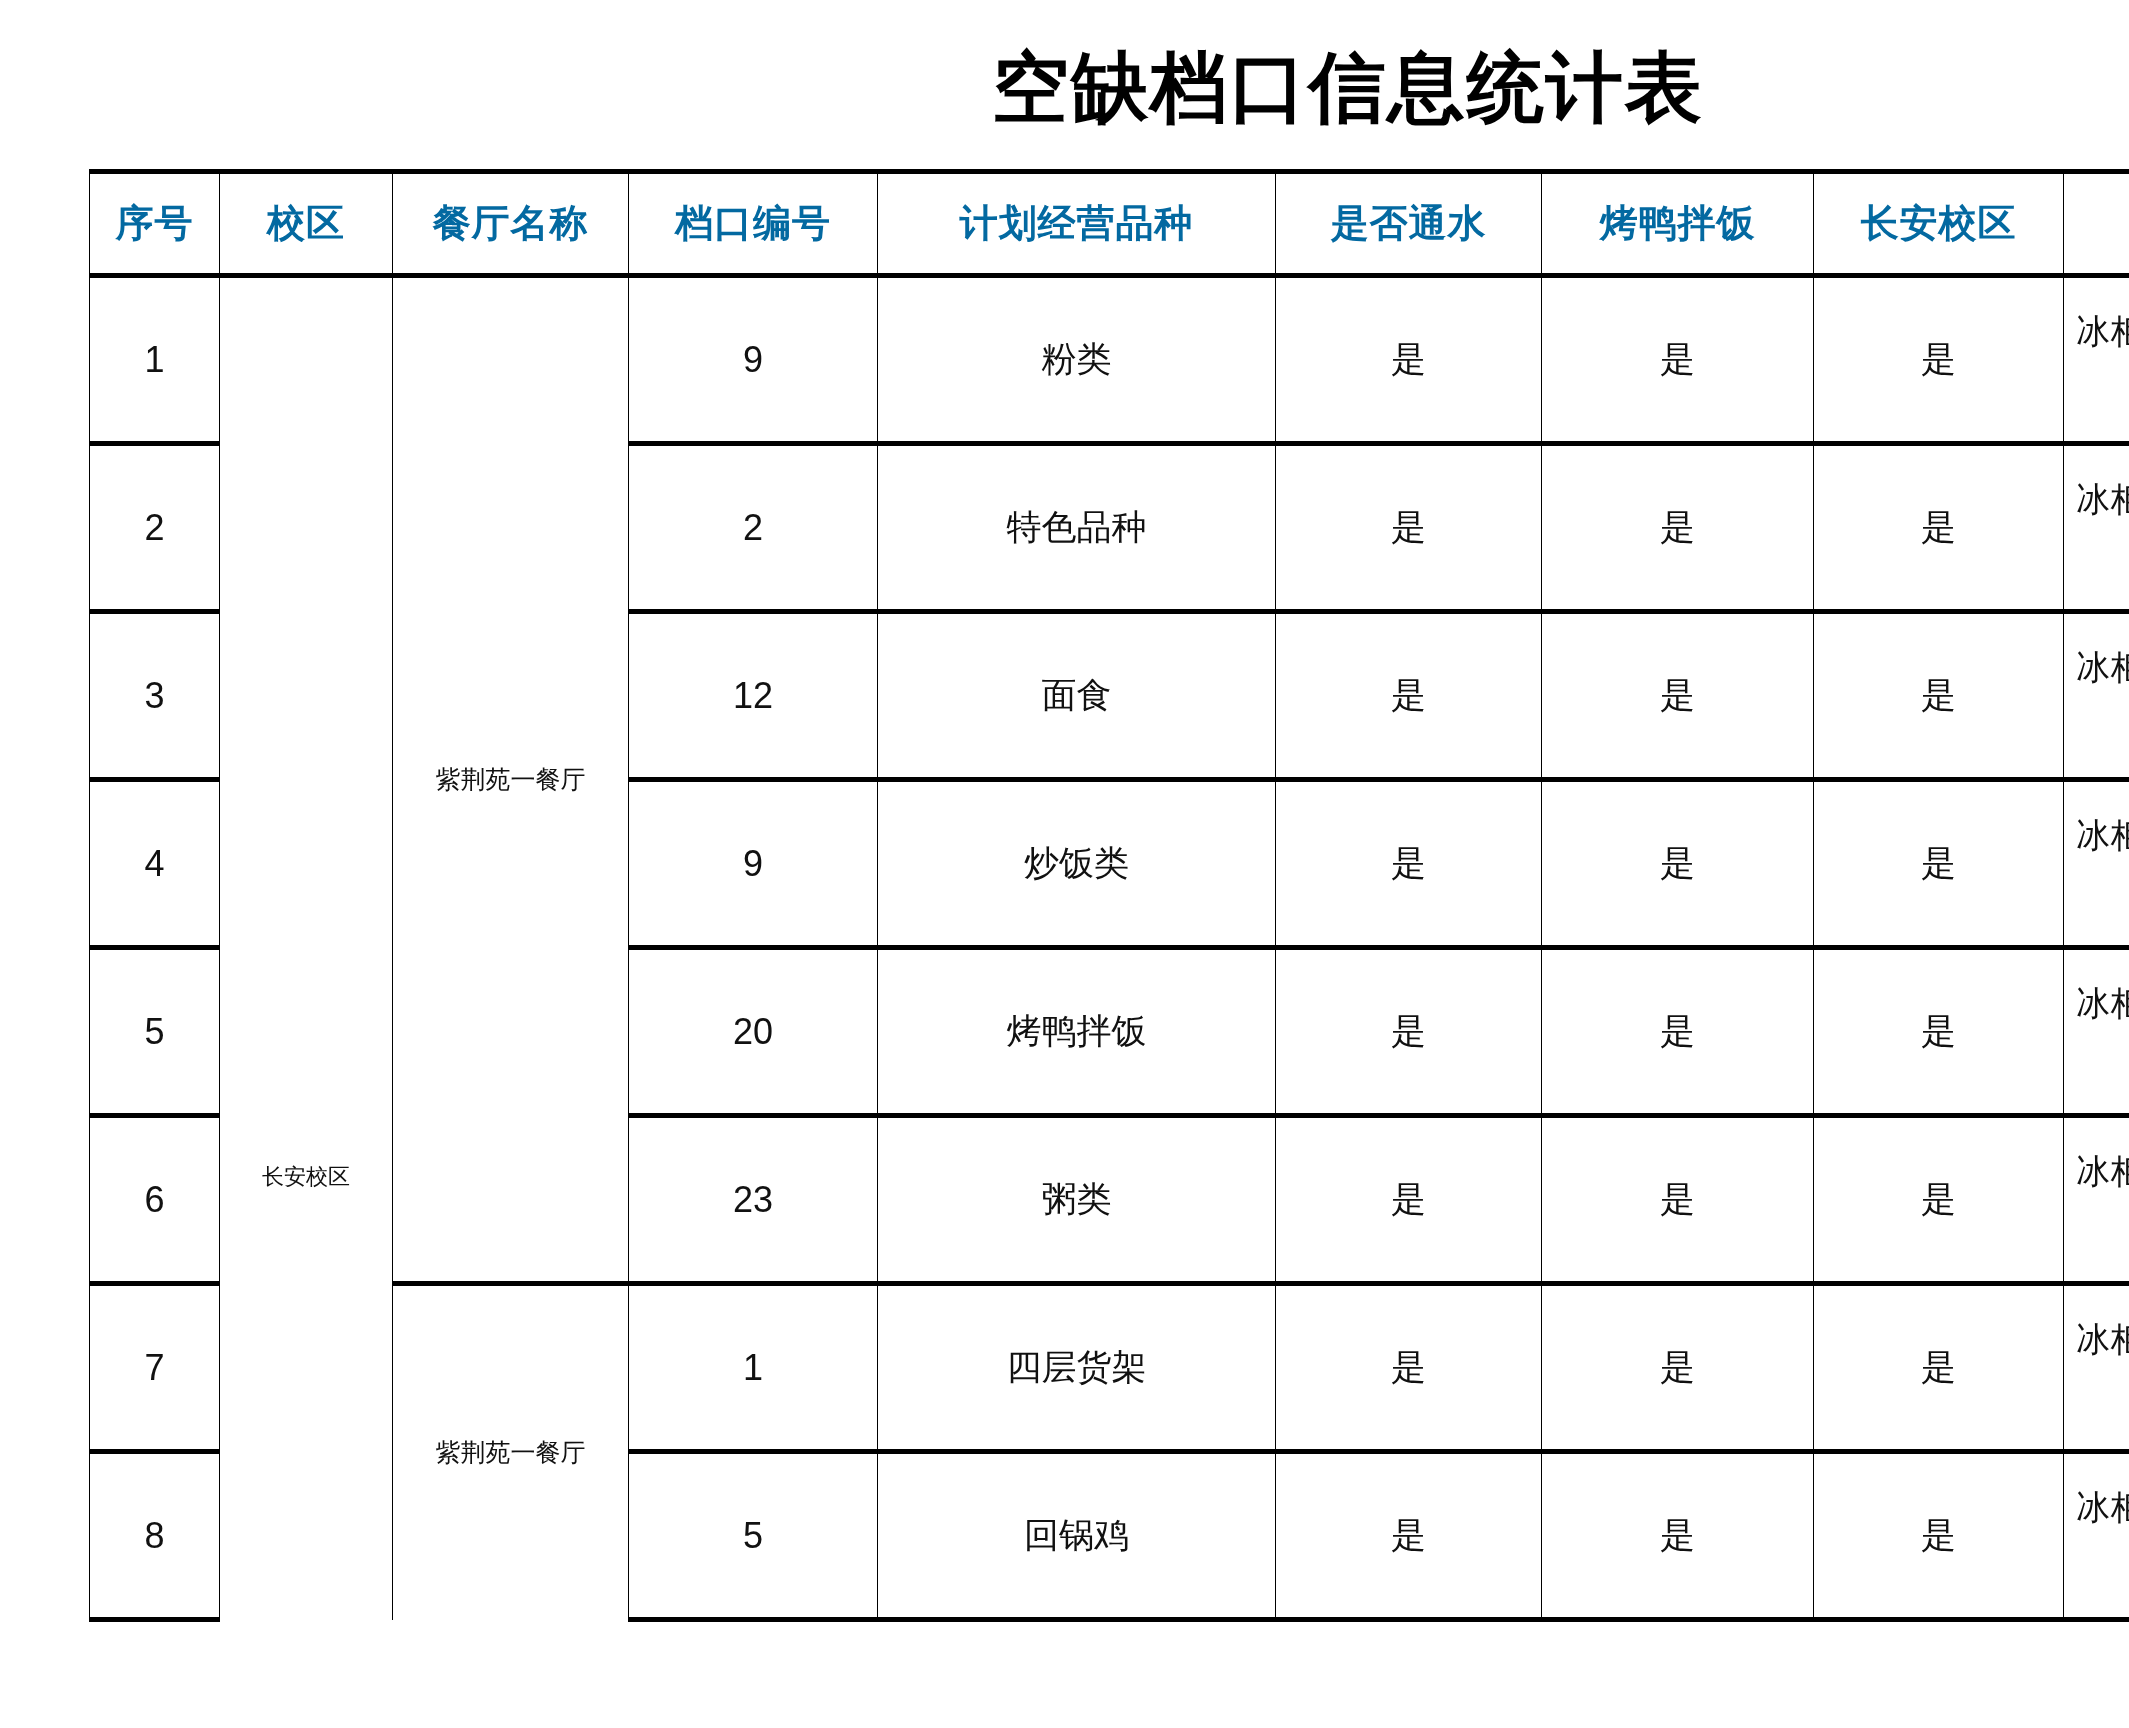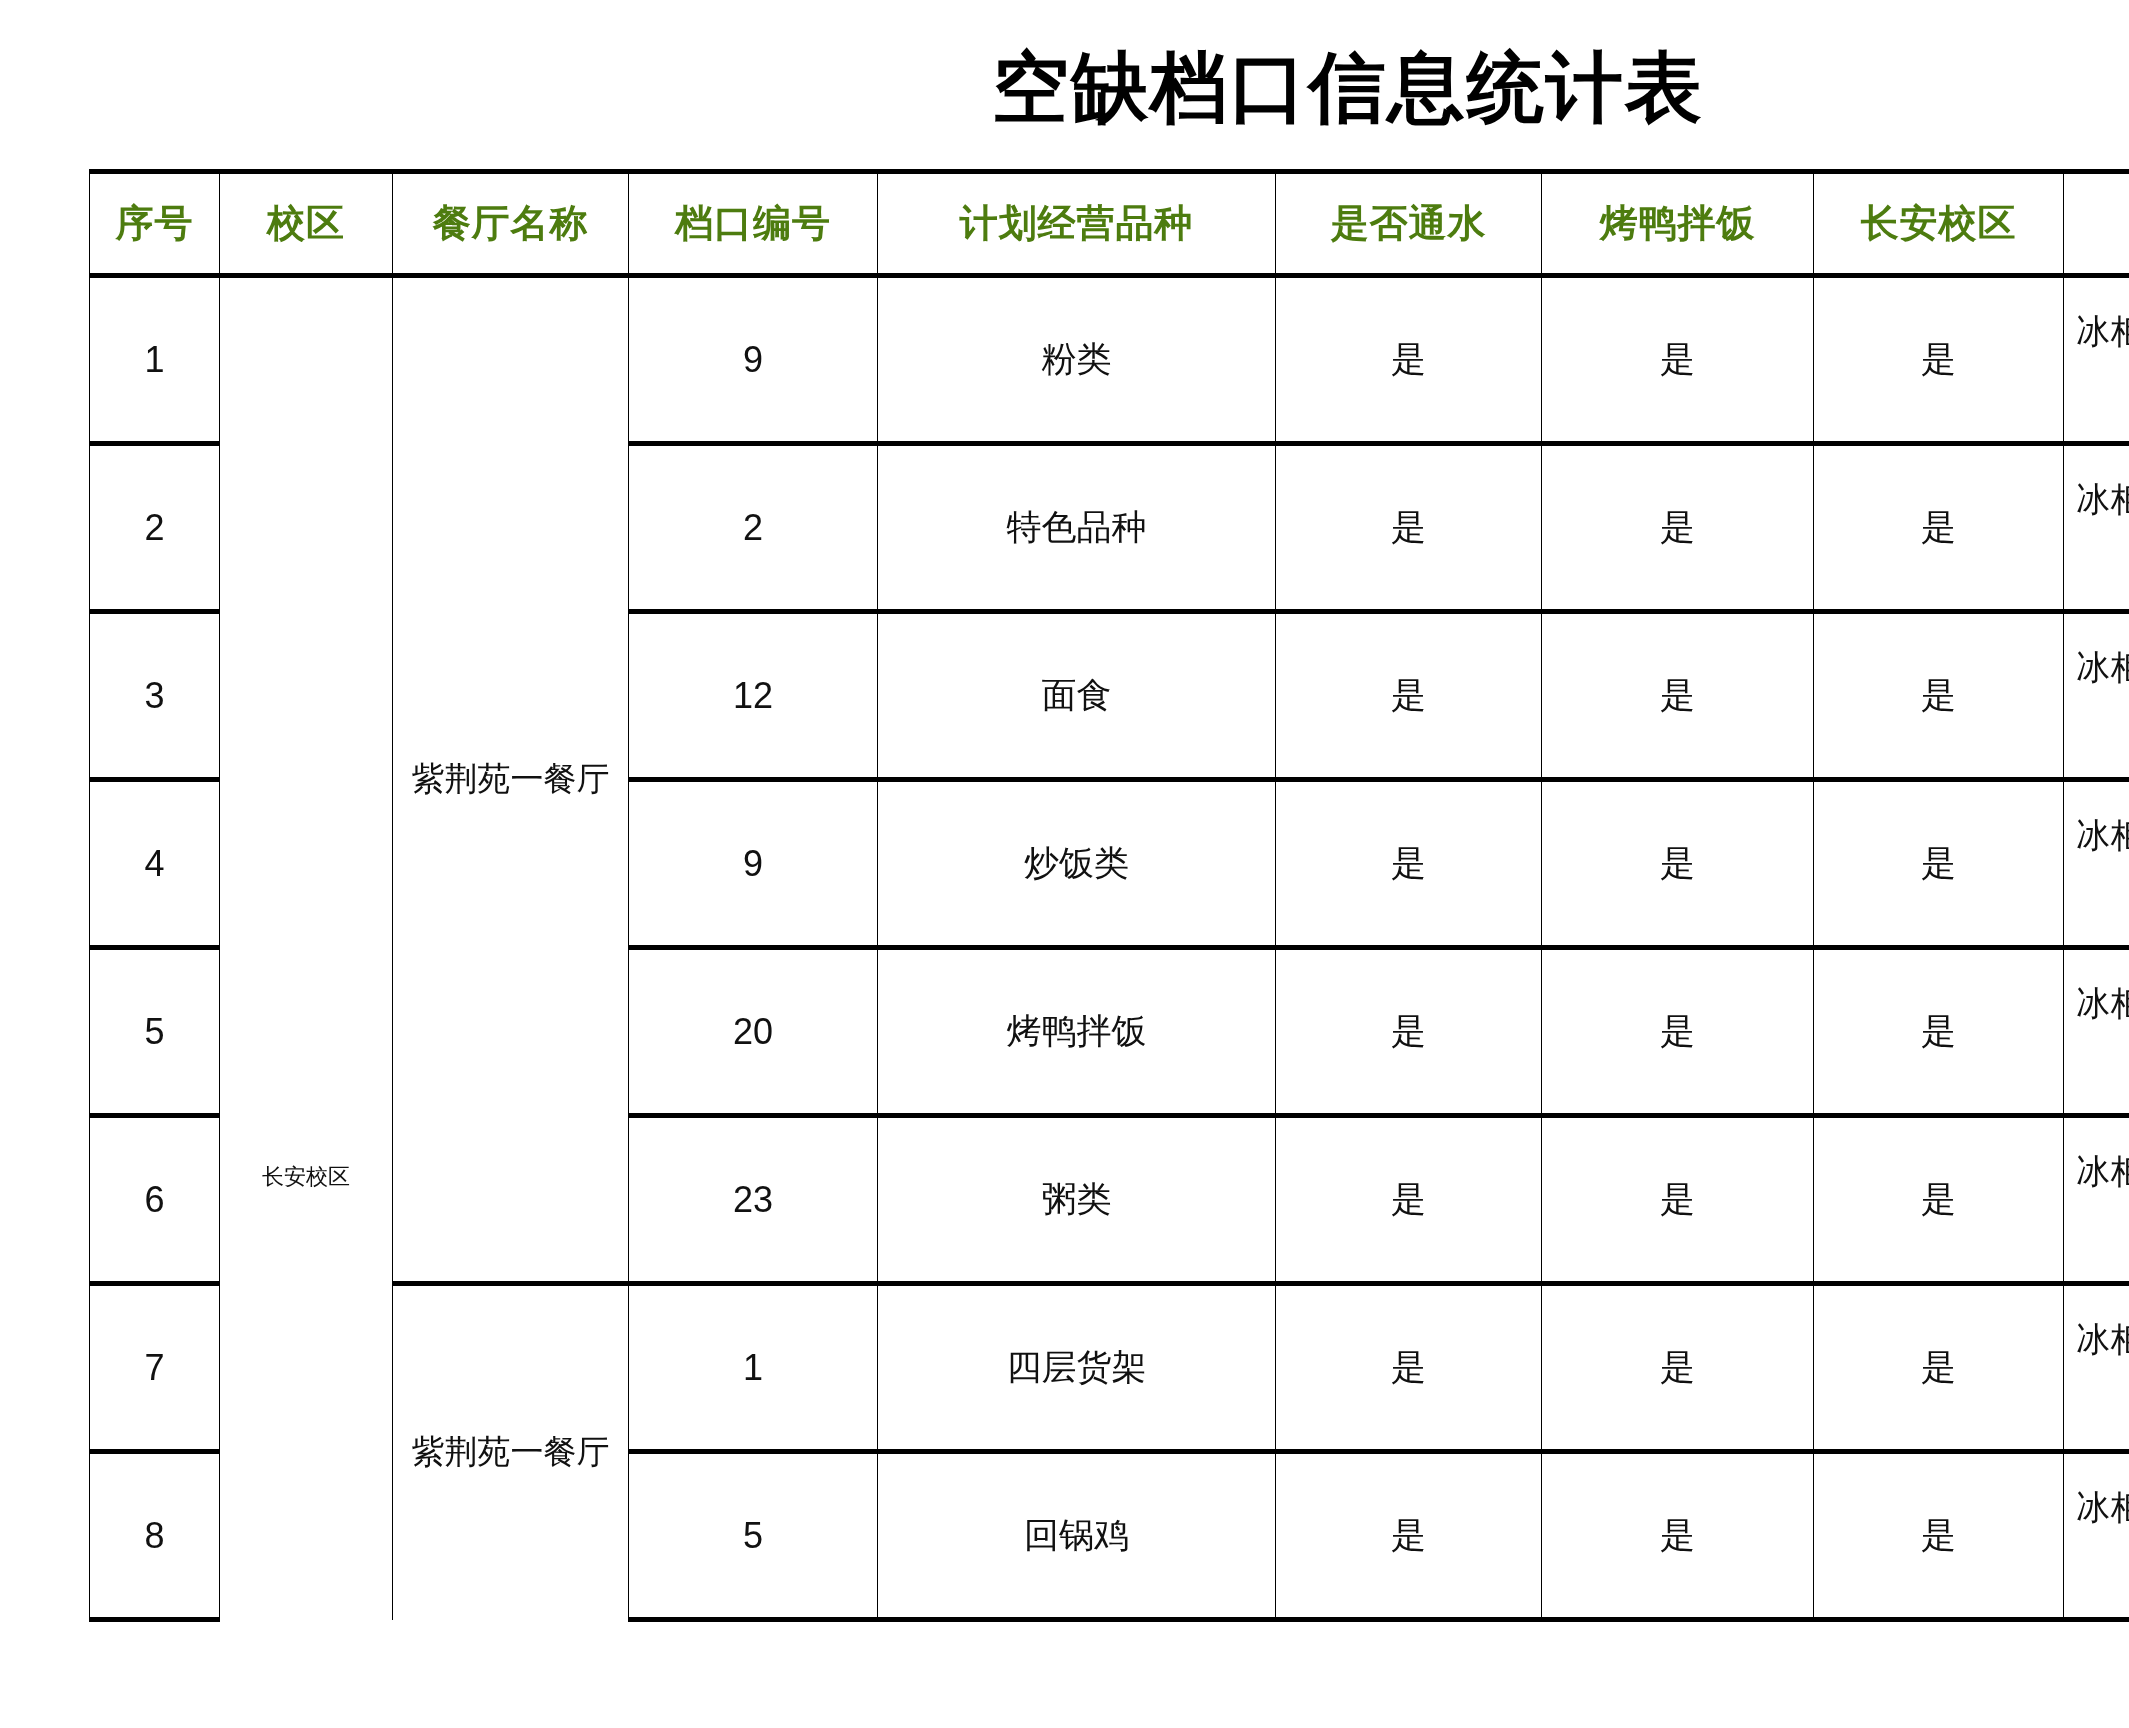--- a/index.html
+++ b/index.html
@@ -54,41 +54,41 @@
     background: #ffffff;
     overflow: hidden;
   }
   .grid thead tr { height: 104px; }
   .grid tbody tr { height: 168px; }
 
   .grid th {
     font-size: 38px;
     font-weight: 700;
     letter-spacing: 0.9px;
-    color: #4d7c0f;
+    color: #0369a1;
   }
   .grid td {
     font-size: 35px;
     font-weight: 400;
     color: #111111;
   }
 
   
   td.campus-cell { position: relative; }
   td.campus-cell .campus-label {
     position: absolute;
     left: 0; right: 0;
     top: 67%;
     transform: translateY(-50%);
     text-align: center;
     font-size: 22px;
     white-space: nowrap;
   }
 
-  td.restaurant-cell { font-size: 33px; }
+  td.restaurant-cell { font-size: 25px; }
 
   
   td.open-bottom { border-bottom: none; }
 
   td.equipment-cell {
     padding: 0 12px;
     font-size: 34px;
     line-height: 1.62;
     text-align: justify;
     text-align-last: center;

